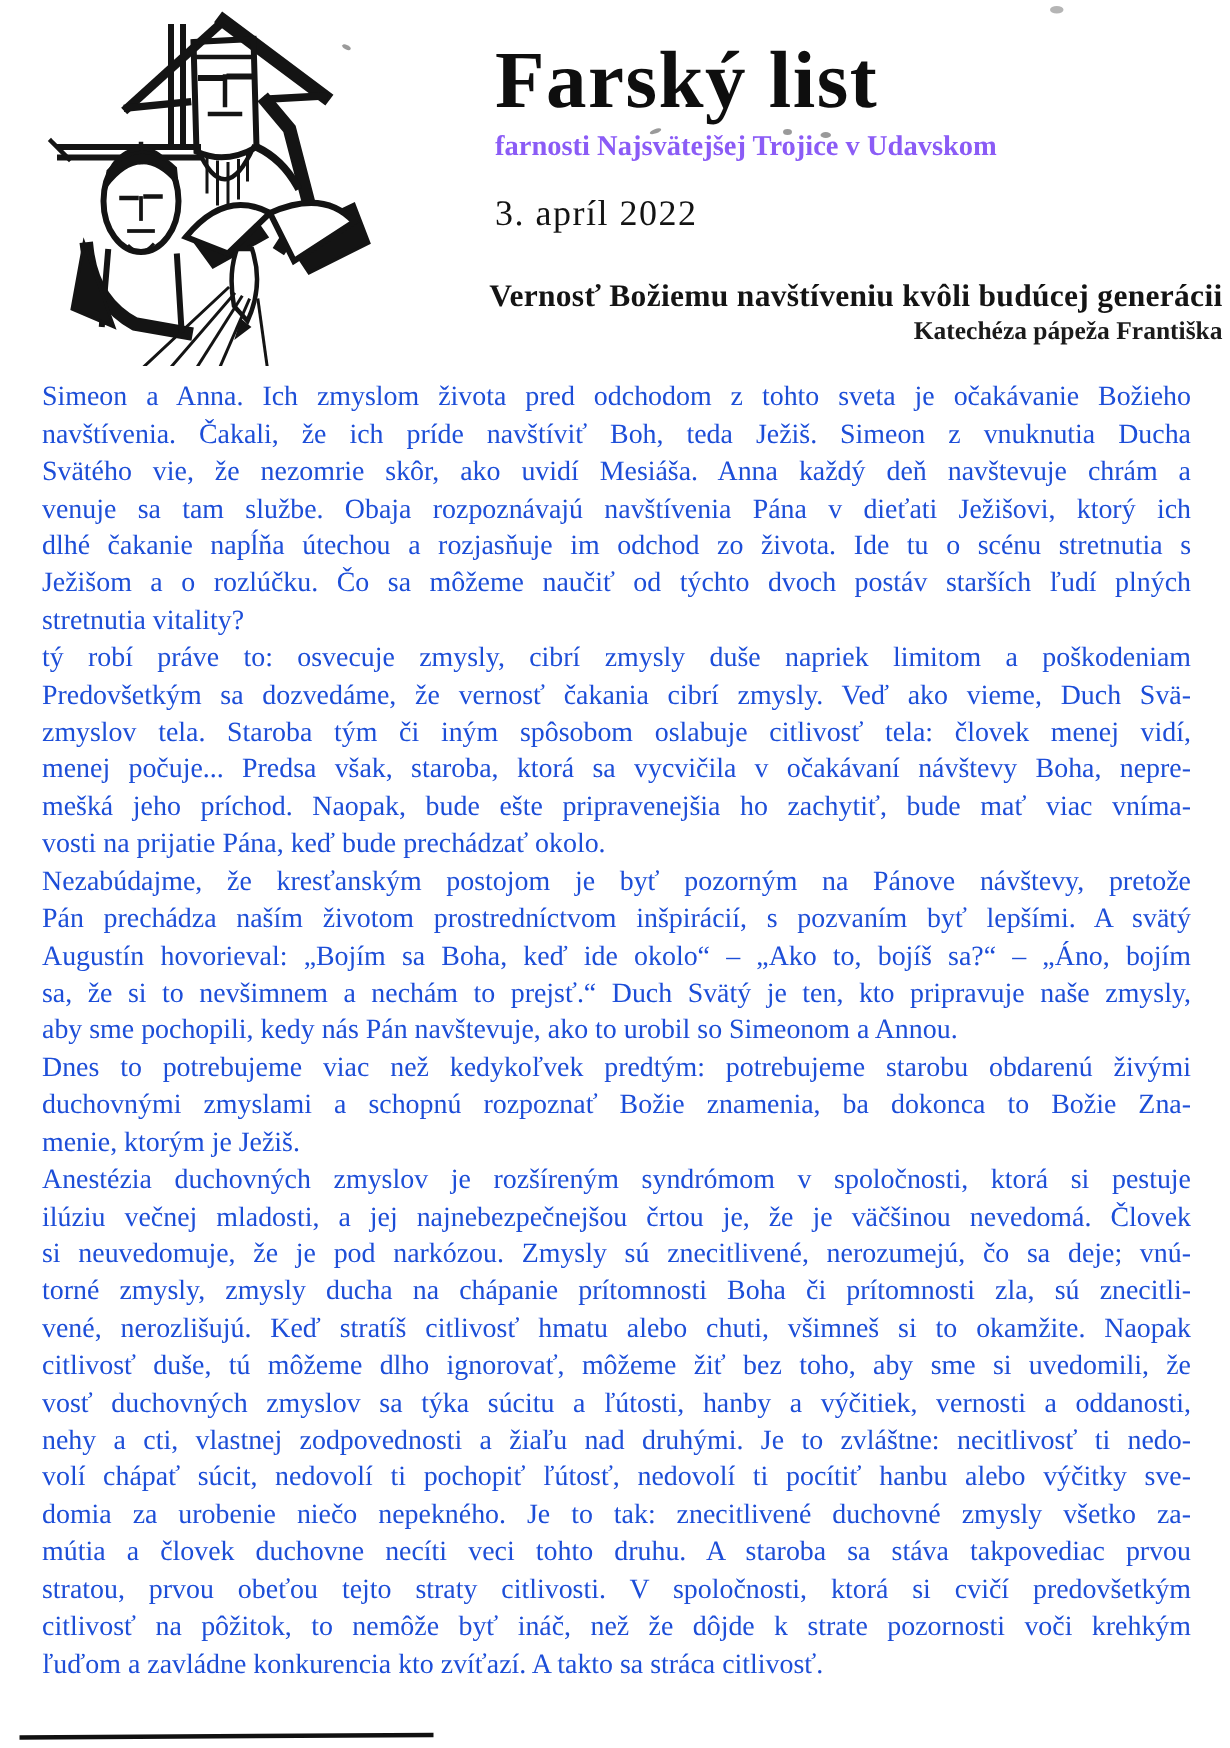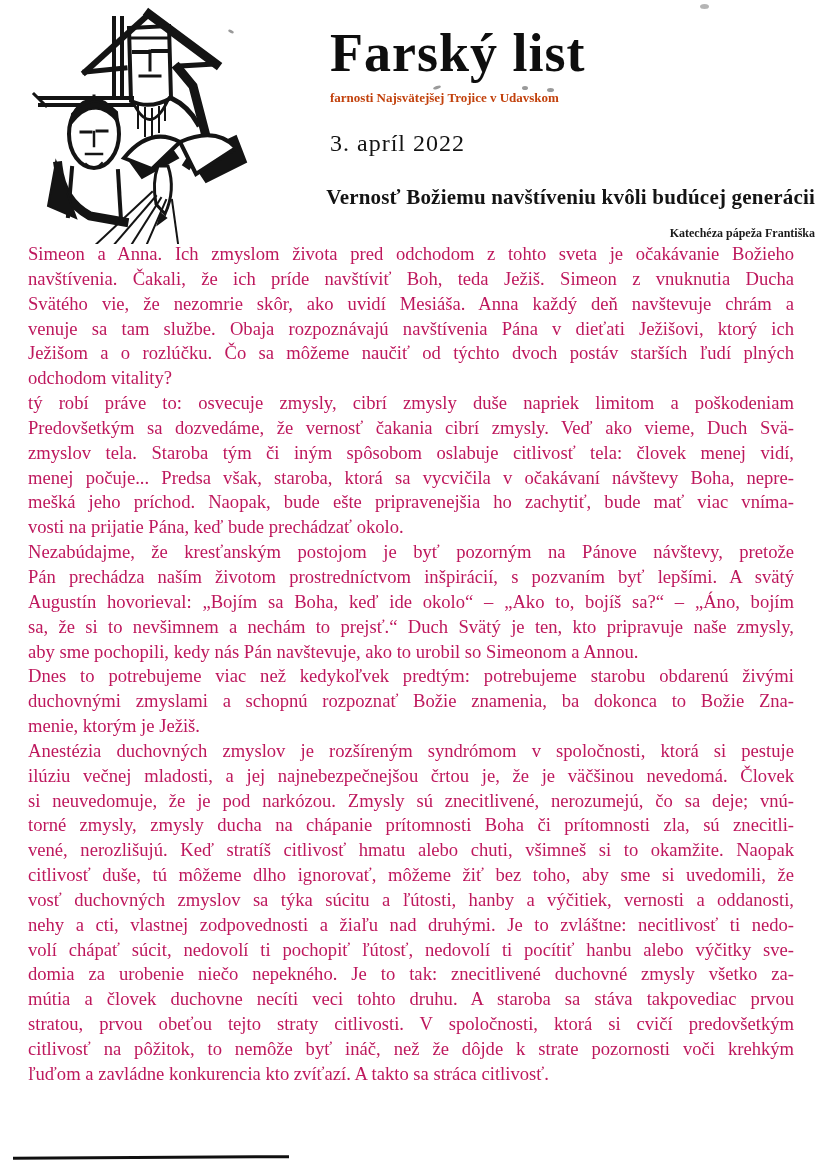--- a/index.html
+++ b/index.html
@@ -17,43 +17,43 @@
   }
   .mast-text{
     position:absolute;left:330px;top:24px;width:420px;
     text-align:left;
   }
   .mast-title{
     font-size:54px;font-weight:bold;letter-spacing:1px;line-height:58px;
     color:#0e0e0e;
   }
   .mast-sub{
-    font-size:13px;font-weight:bold;line-height:24px;margin-top:4px;
-    color:#c2410c;
+    font-size:19px;font-weight:bold;line-height:24px;margin-top:4px;
+    color:#8b5cf6;
   }
   .mast-date{
     font-size:24px;line-height:28px;margin-top:19px;letter-spacing:1px;
     color:#131313;
   }
   
   .head-wrap{
     position:absolute;left:205px;top:184px;width:610px;text-align:right;
   }
   .art-heading{
     font-size:21px;font-weight:bold;line-height:26px;color:#141414;
     letter-spacing:.2px;
   }
   .art-subheading{
-    font-size:12px;font-weight:bold;line-height:22px;margin-top:12px;
+    font-size:17px;font-weight:bold;line-height:22px;margin-top:0;
     color:#1a1a1a;
   }
   
   .body-text{
-    position:absolute;left:28px;top:242px;width:766px;
-    font-size:18.6px;color:#be185d;
+    position:absolute;left:28px;top:253px;width:766px;
+    font-size:18.6px;color:#1d4ed8;
   }
   .ln{
     height:24.85px;line-height:24.85px;
     text-align:justify;text-align-last:justify;
     white-space:normal;
   }
   .ln.end{text-align-last:left;}
   
   .footer-rule{
     position:absolute;left:13px;top:1156px;width:276px;height:3px;
@@ -144,22 +144,23 @@
   <div class="art-heading">Vernosť Božiemu navštíveniu kvôli budúcej generácii</div>
   <div class="art-subheading">Katechéza pápeža Františka</div>
 </div>
 
 <div class="body-text">
 
   <div class="ln">Simeon a Anna. Ich zmyslom života pred odchodom z tohto sveta je očakávanie Božieho</div>
   <div class="ln">navštívenia. Čakali, že ich príde navštíviť Boh, teda Ježiš. Simeon z vnuknutia Ducha</div>
   <div class="ln">Svätého vie, že nezomrie skôr, ako uvidí Mesiáša. Anna každý deň navštevuje chrám a</div>
   <div class="ln">venuje sa tam službe. Obaja rozpoznávajú navštívenia Pána v dieťati Ježišovi, ktorý ich</div>
+  <div class="ln">dlhé čakanie napĺňa útechou a rozjasňuje im odchod zo života. Ide tu o scénu stretnutia s</div>
   <div class="ln">Ježišom a o rozlúčku. Čo sa môžeme naučiť od týchto dvoch postáv starších ľudí plných</div>
-  <div class="ln end">odchodom vitality?</div>
+  <div class="ln end">stretnutia vitality?</div>
 
   <div class="ln">tý robí práve to: osvecuje zmysly, cibrí zmysly duše napriek limitom a poškodeniam</div>
   <div class="ln">Predovšetkým sa dozvedáme, že vernosť čakania cibrí zmysly. Veď ako vieme, Duch Svä-</div>
   <div class="ln">zmyslov tela. Staroba tým či iným spôsobom oslabuje citlivosť tela: človek menej vidí,</div>
   <div class="ln">menej počuje... Predsa však, staroba, ktorá sa vycvičila v očakávaní návštevy Boha, nepre-</div>
   <div class="ln">mešká jeho príchod. Naopak, bude ešte pripravenejšia ho zachytiť, bude mať viac vníma-</div>
   <div class="ln end">vosti na prijatie Pána, keď bude prechádzať okolo.</div>
 
   <div class="ln">Nezabúdajme, že kresťanským postojom je byť pozorným na Pánove návštevy, pretože</div>
   <div class="ln">Pán prechádza naším životom prostredníctvom inšpirácií, s pozvaním byť lepšími. A svätý</div>

